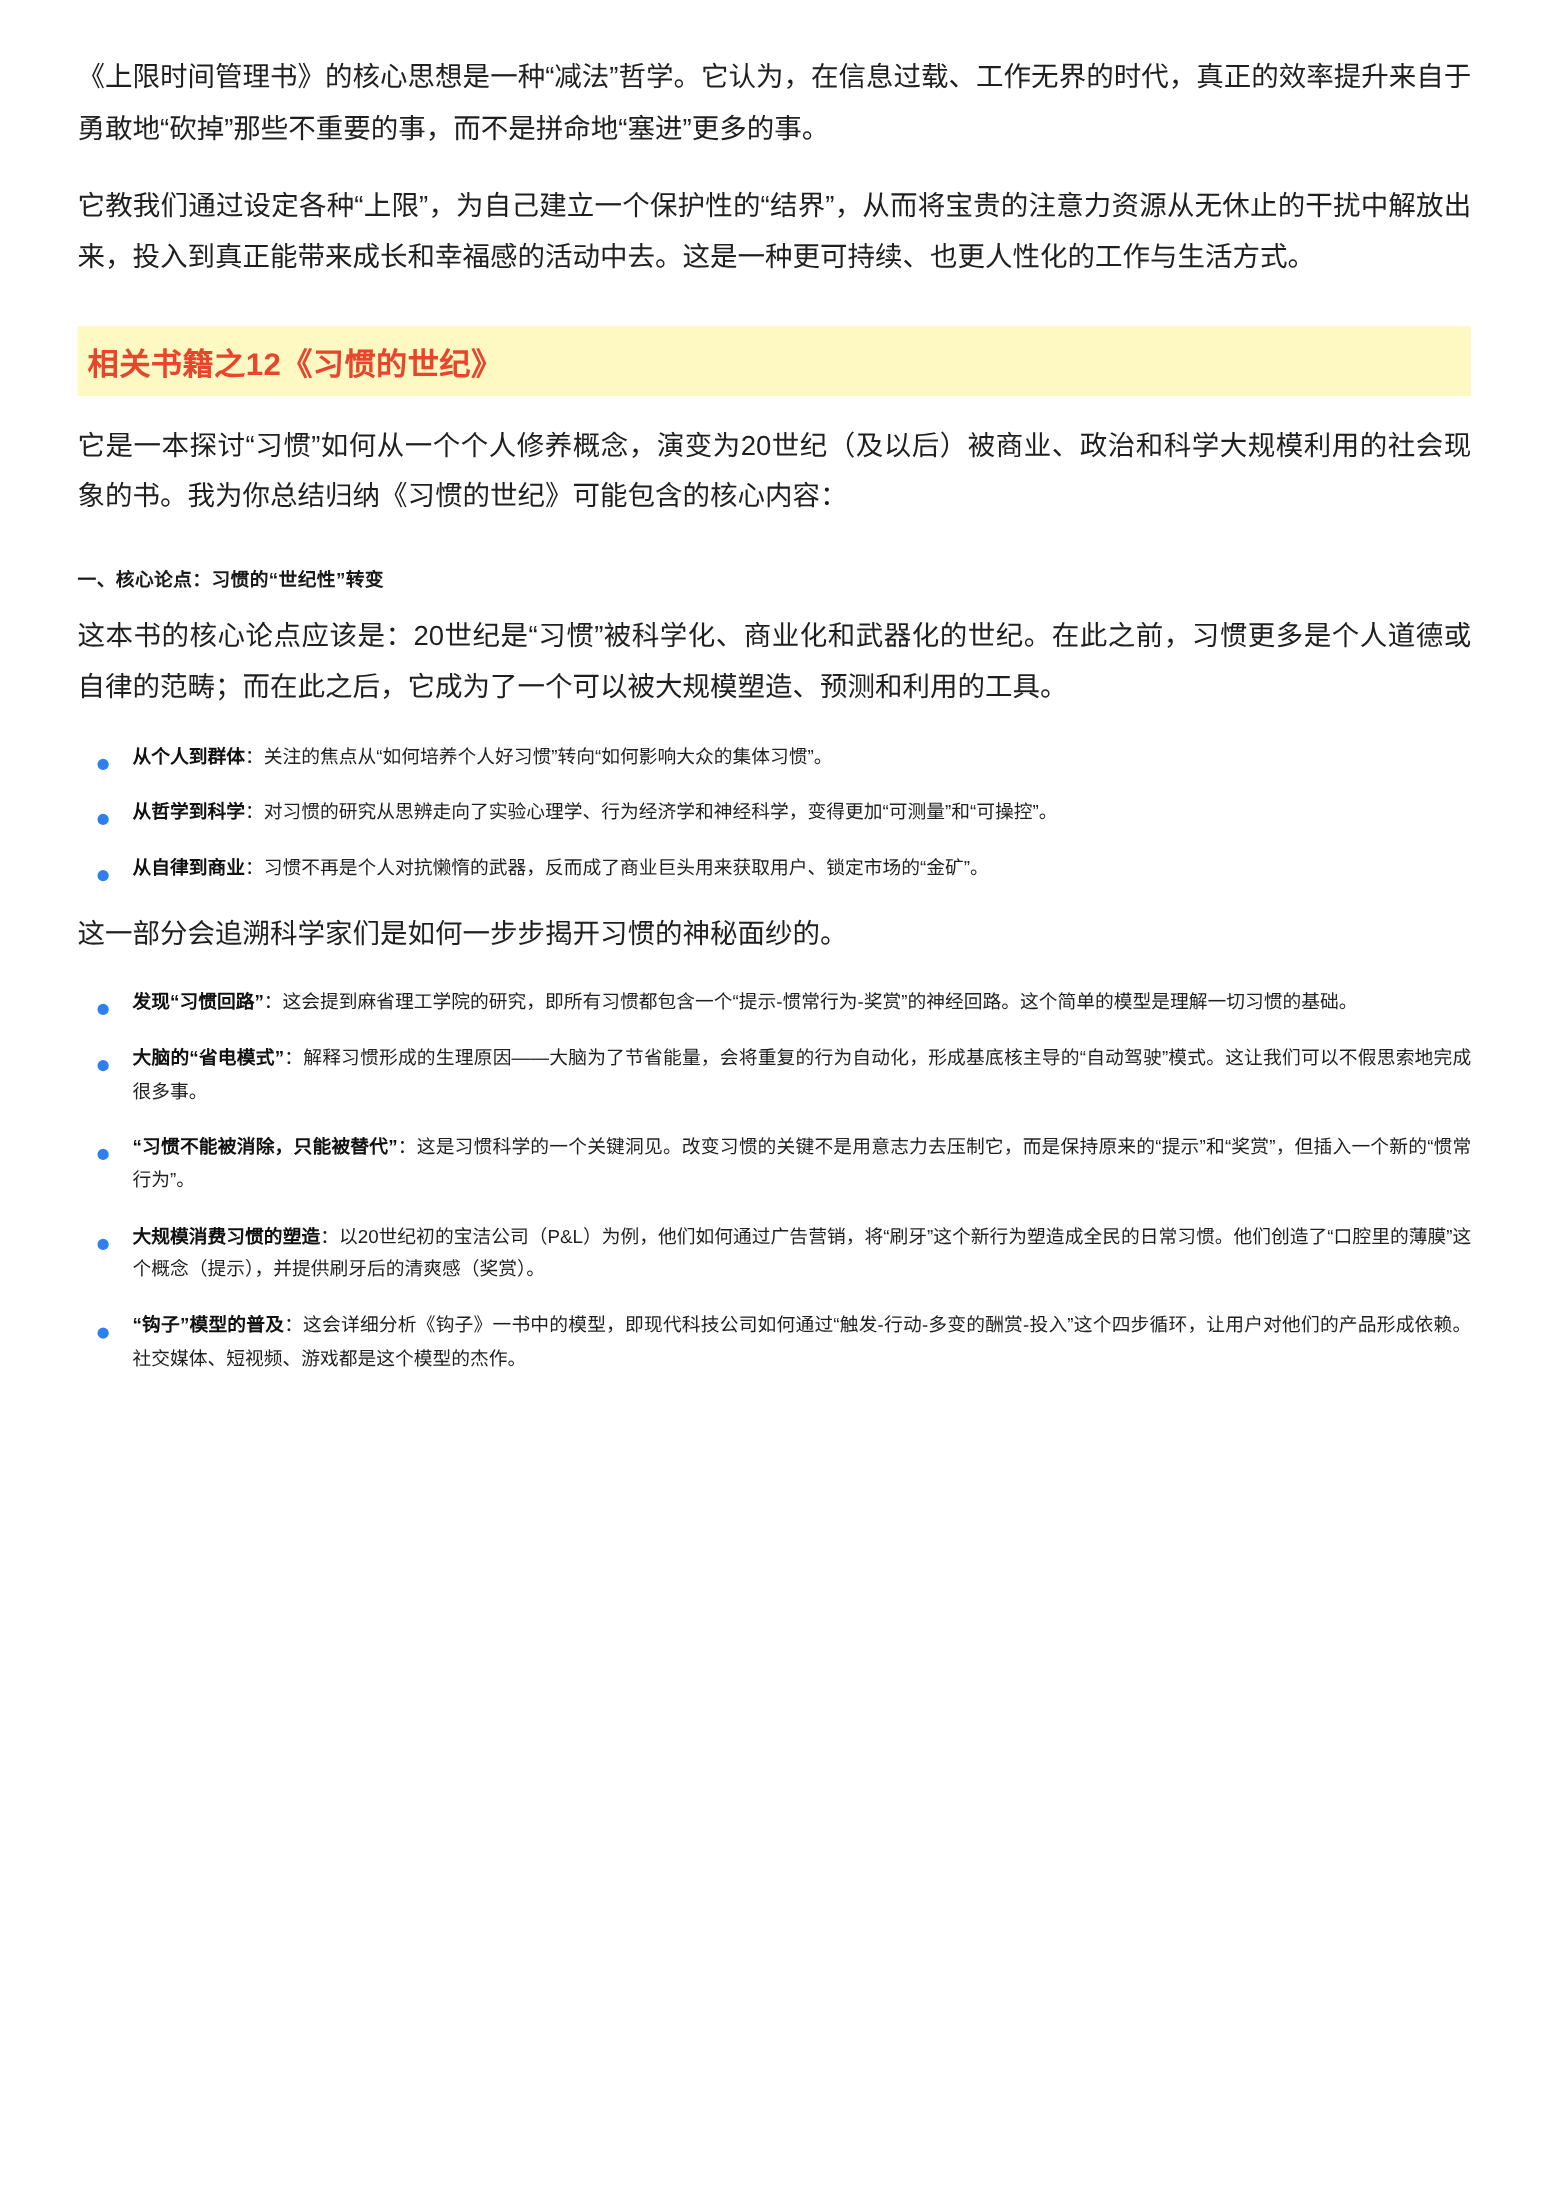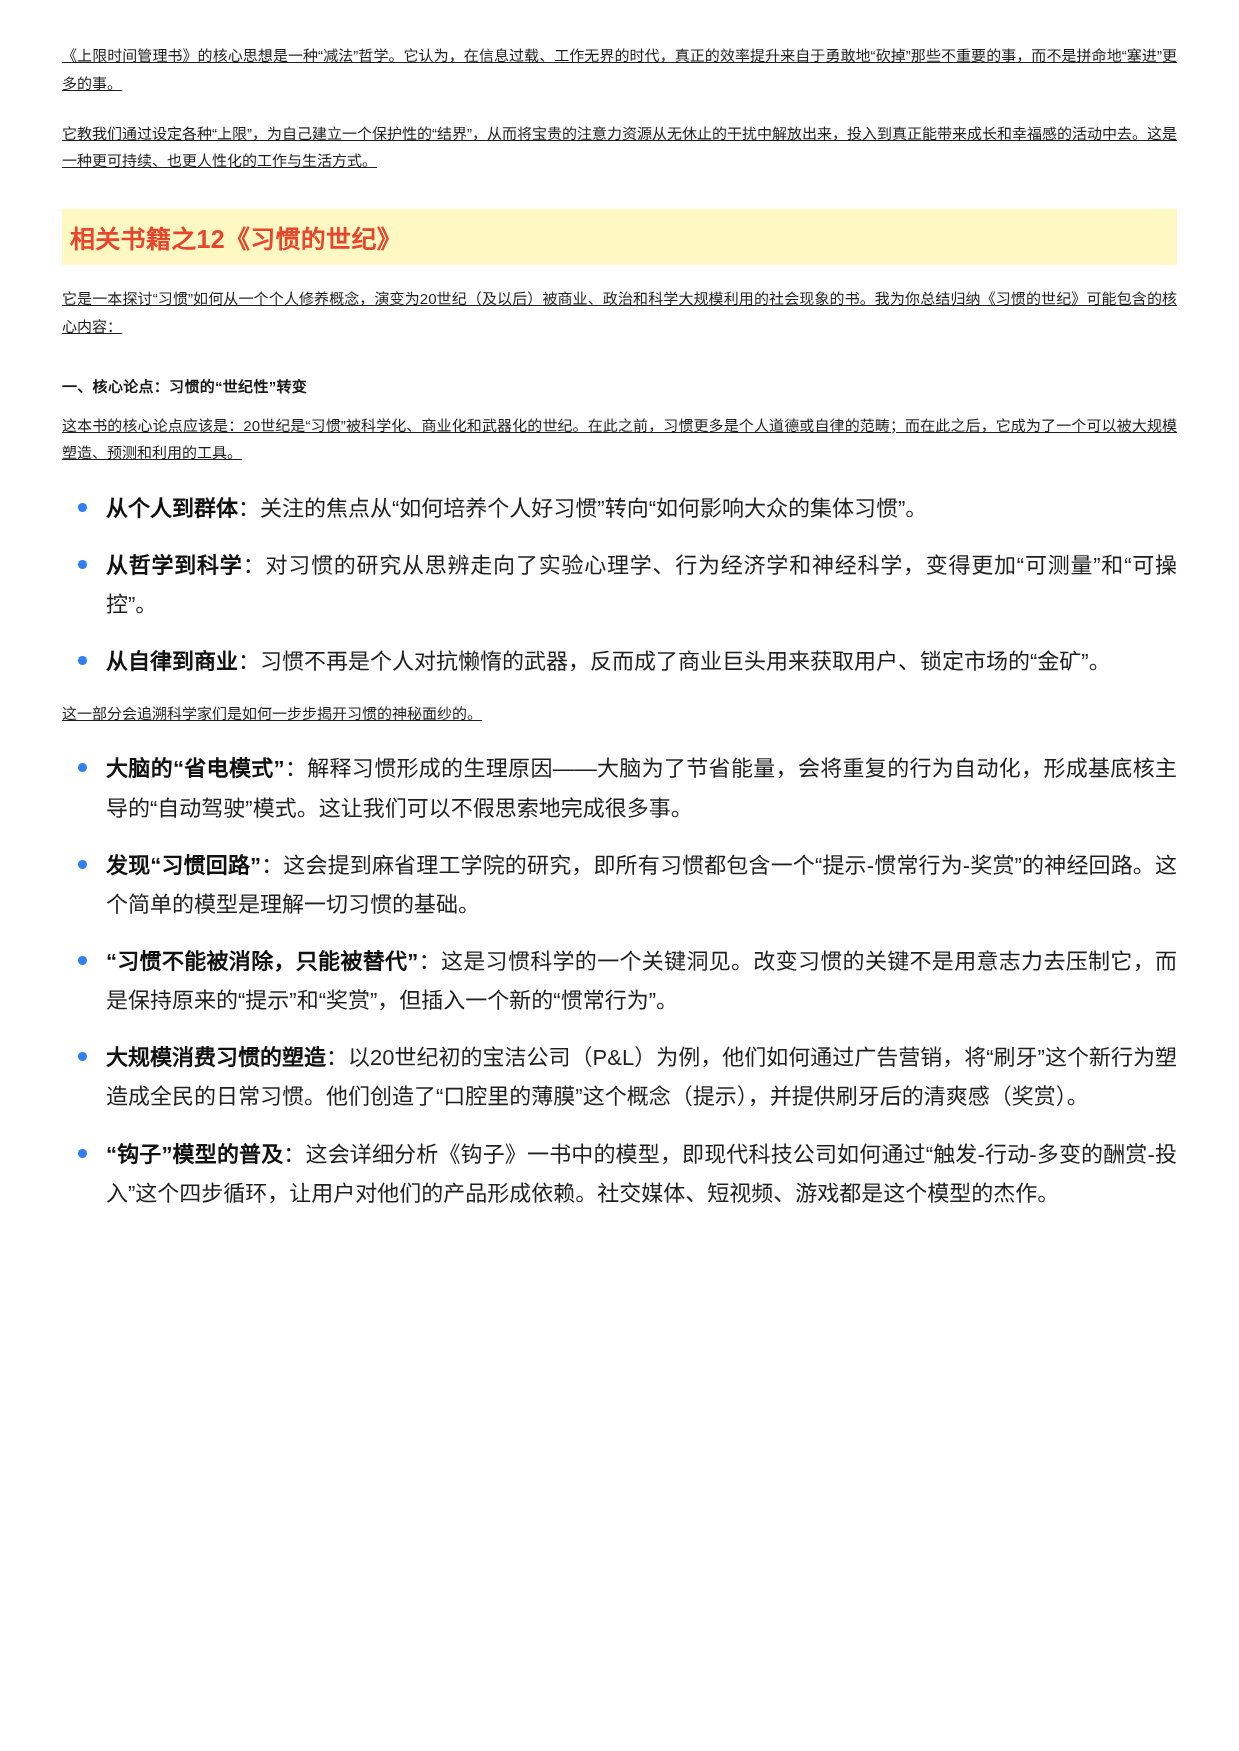--- a/index.html
+++ b/index.html
@@ -23,26 +23,25 @@
 
   h2.section-title {
     font-size: 25px;
     font-weight: bold;
     color: #1a1a1a;
     margin: 12px 0 22px 0;
     letter-spacing: 0.5px;
   }
 
   p.body-text {
-    font-size: 15px;
+    font-size: 22px;
     line-height: 1.85;
     margin: 0 0 22px 0;
     color: #1f1f1f;
     text-align: justify;
-    text-decoration: underline;
   }
 
   .highlight-heading {
     background: #fef9c3;
     color: #e8452c;
     font-size: 25px;
     font-weight: bold;
     padding: 10px 10px 10px 8px;
     margin: 34px 0 20px 0;
     letter-spacing: 0.3px;
@@ -58,21 +57,21 @@
 
   ul.bullets {
     list-style: none;
     margin: 0 0 10px 0;
     padding: 0;
   }
   ul.bullets li {
     position: relative;
     padding-left: 44px;
     margin: 0 0 18px 0;
-    font-size: 22px;
+    font-size: 15px;
     line-height: 1.78;
     color: #1f1f1f;
     text-align: justify;
   }
   ul.bullets li .dot {
     position: absolute;
     left: 16px;
     top: 14px;
     width: 9px;
     height: 9px;
@@ -114,25 +113,25 @@
     <li>
       <span class="dot"></span>
       <span class="b-label">从自律到商业</span><span class="b-text">：习惯不再是个人对抗懒惰的武器，反而成了商业巨头用来获取用户、锁定市场的“金矿”。</span>
     </li>
   </ul>
 
   <p class="body-text">这一部分会追溯科学家们是如何一步步揭开习惯的神秘面纱的。</p>
   <ul class="bullets">
     <li>
       <span class="dot"></span>
-      <span class="b-label">大脑的“省电模式”</span><span class="b-text">：解释习惯形成的生理原因——大脑为了节省能量，会将重复的行为自动化，形成基底核主导的“自动驾驶”模式。这让我们可以不假思索地完成很多事。</span>
+      <span class="b-label">发现“习惯回路”</span><span class="b-text">：这会提到麻省理工学院的研究，即所有习惯都包含一个“提示-惯常行为-奖赏”的神经回路。这个简单的模型是理解一切习惯的基础。</span>
     </li>
     <li>
       <span class="dot"></span>
-      <span class="b-label">发现“习惯回路”</span><span class="b-text">：这会提到麻省理工学院的研究，即所有习惯都包含一个“提示-惯常行为-奖赏”的神经回路。这个简单的模型是理解一切习惯的基础。</span>
+      <span class="b-label">大脑的“省电模式”</span><span class="b-text">：解释习惯形成的生理原因——大脑为了节省能量，会将重复的行为自动化，形成基底核主导的“自动驾驶”模式。这让我们可以不假思索地完成很多事。</span>
     </li>
     <li>
       <span class="dot"></span>
       <span class="b-label">“习惯不能被消除，只能被替代”</span><span class="b-text">：这是习惯科学的一个关键洞见。改变习惯的关键不是用意志力去压制它，而是保持原来的“提示”和“奖赏”，但插入一个新的“惯常行为”。</span>
     </li>
   </ul>
 
   <ul class="bullets">
     <li>
       <span class="dot"></span>

